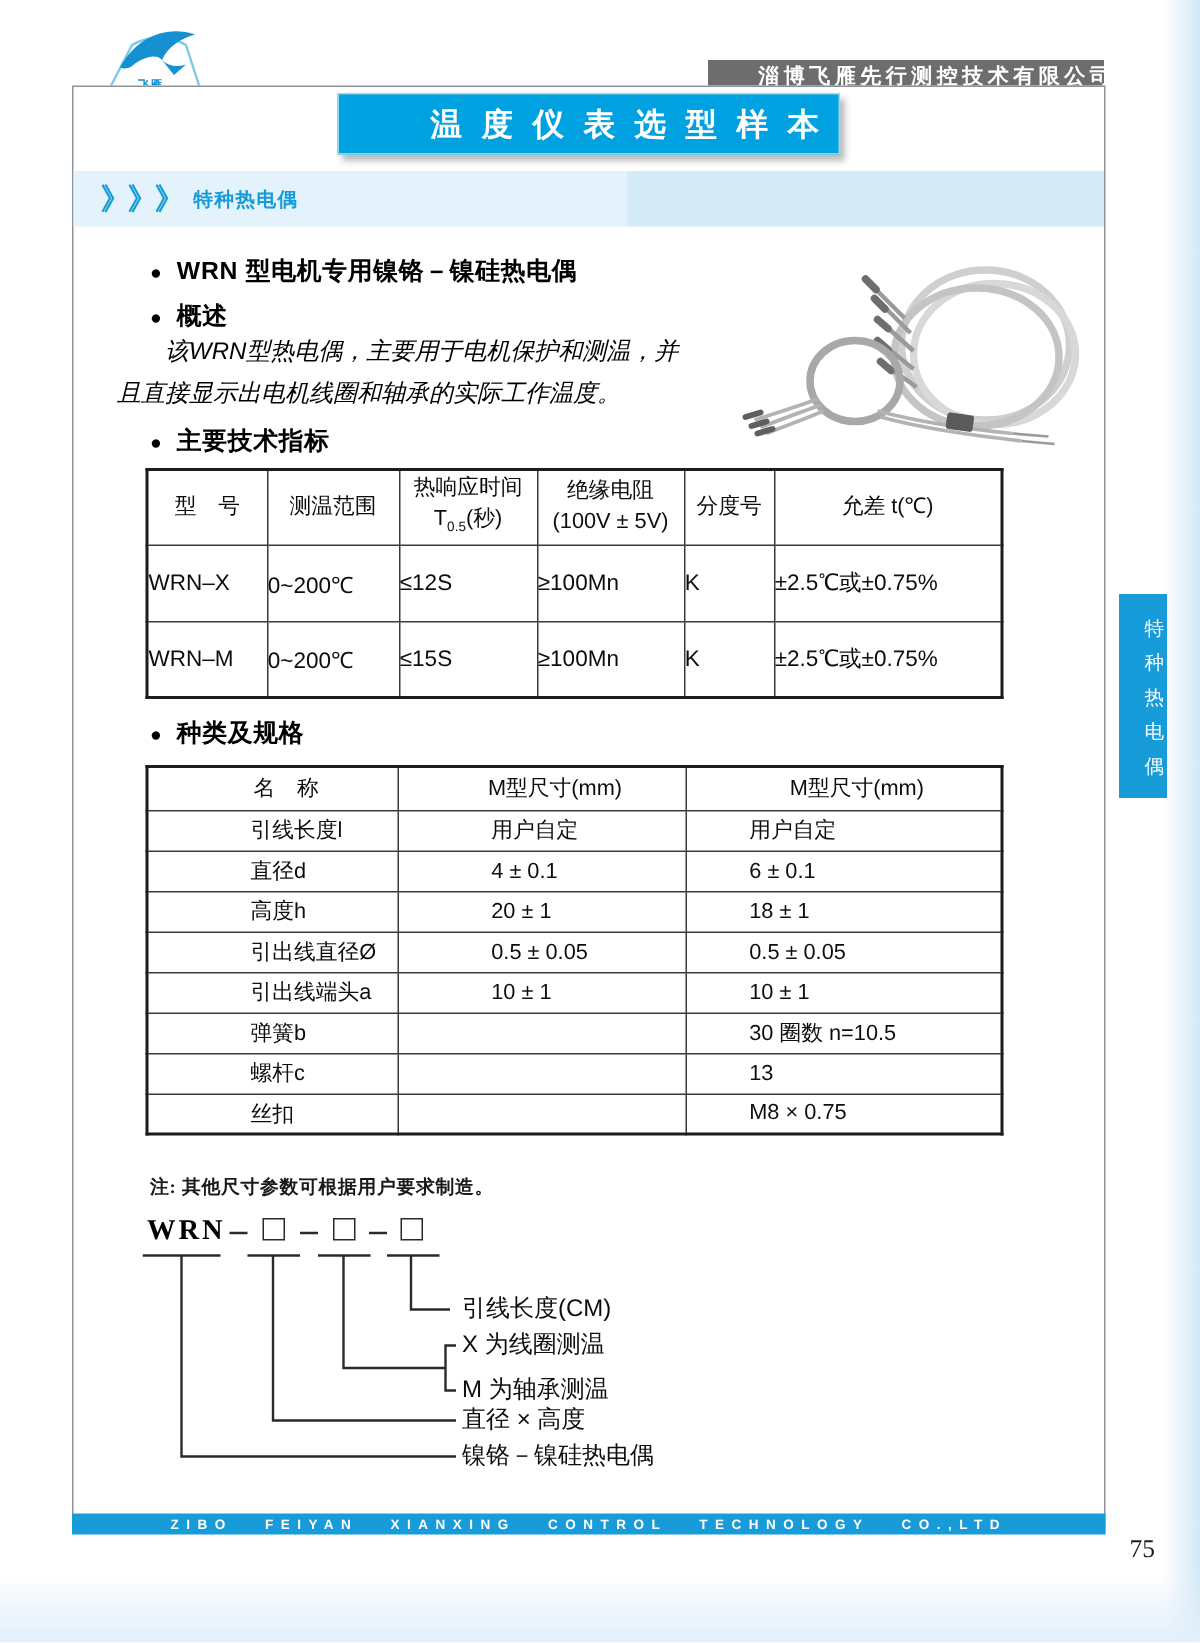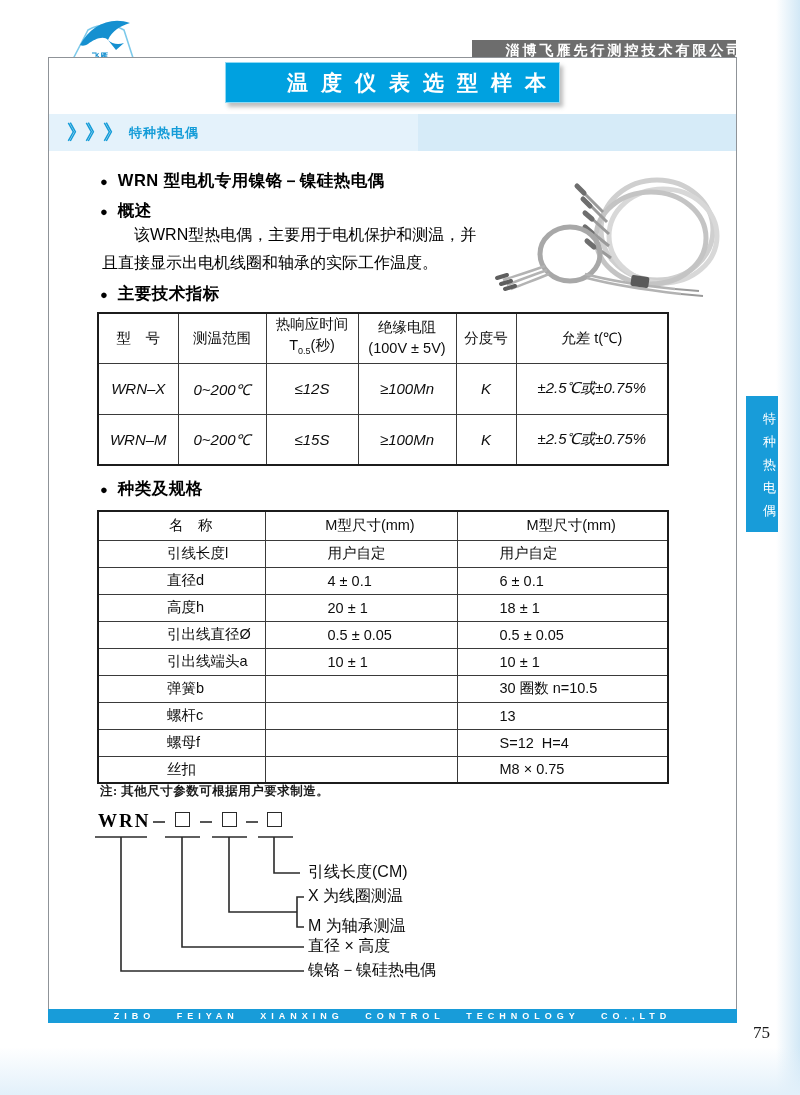--- a/index.html
+++ b/index.html
@@ -47,29 +47,29 @@
   
   .b-head { position:absolute; display:flex; align-items:center; gap:10px; }
   .b-head .dot { font-size:13px; color:#000; }
   .b-head .txt { font-size:16.5px; font-weight:bold; color:#000; letter-spacing:.5px; }
   #h-product { left:100px; top:170px; }
   #h-overview { left:100px; top:200px; }
   #h-specs { left:100px; top:283px; }
   #h-types { left:100px; top:478px; }
 
   
-  .overview { position:absolute; left:102px; top:221px; width:430px; font-size:16px; line-height:28px; color:#000; }
+  .overview { position:absolute; left:78px; top:221px; width:430px; font-size:16px; line-height:28px; color:#000;font-style:italic; }
   .overview .l1 { padding-left:32px; }
 
   
   table.doc { border-collapse:collapse; table-layout:fixed; background:#fff; }
   table.doc td, table.doc th { border:1px solid #3a3a3a; font-weight:normal; color:#0d0d0d; }
   .spec-table { position:absolute; left:97px; top:312px; width:570px; border:2px solid #1c1c1c; }
   .spec-table th { height:50px; font-size:14.5px; text-align:center; vertical-align:middle; line-height:21px; }
-  .spec-table td { height:51px; font-size:15px; text-align:center; vertical-align:middle;font-style:italic; }
+  .spec-table td { height:51px; font-size:15px; vertical-align:middle; }
   .spec-table sub { font-size:9px; }
   .size-table { position:absolute; left:97px; top:510px; width:570px; border:2px solid #1c1c1c; }
   .size-table th { height:29px; font-size:14.5px; text-align:center; vertical-align:middle;padding-left:18px; }
   .size-table td { height:27px; font-size:14.5px; text-align:left; vertical-align:middle; white-space:pre-wrap; }
   .size-table td.c-name { padding-left:68px; }
   .size-table td.c-x { padding-left:62px; }
   .size-table td.c-m { padding-left:42px; }
 
   
   .note { position:absolute; left:100px; top:783px; font-family:"Liberation Serif", serif;
@@ -285,25 +285,20 @@
           <td class="c-name">弹簧b</td>
           <td class="c-x"></td>
           <td class="c-m">30 圈数 n=10.5</td>
         </tr>
     <tr>
           <td class="c-name">螺杆c</td>
           <td class="c-x"></td>
           <td class="c-m">13</td>
         </tr>
     <tr>
-          <td class="c-name">螺母f</td>
-          <td class="c-x"></td>
-          <td class="c-m">S=12  H=4</td>
-        </tr>
-    <tr>
           <td class="c-name">丝扣</td>
           <td class="c-x"></td>
           <td class="c-m">M8 × 0.75</td>
         </tr>
   </tbody>
     </table>
 
   <div class="note">注: 其他尺寸参数可根据用户要求制造。</div>
 
   <div class="diagram">

